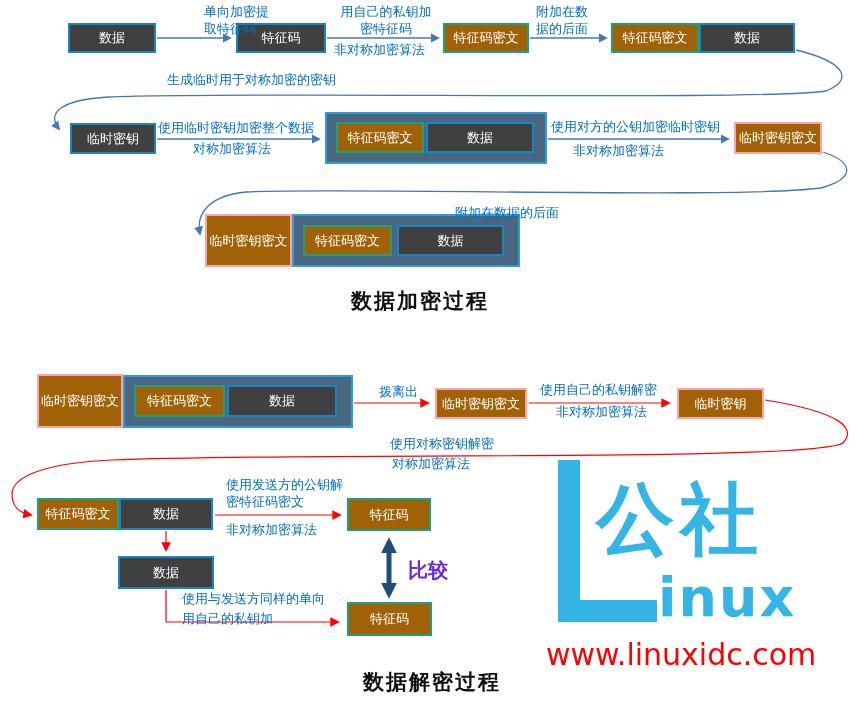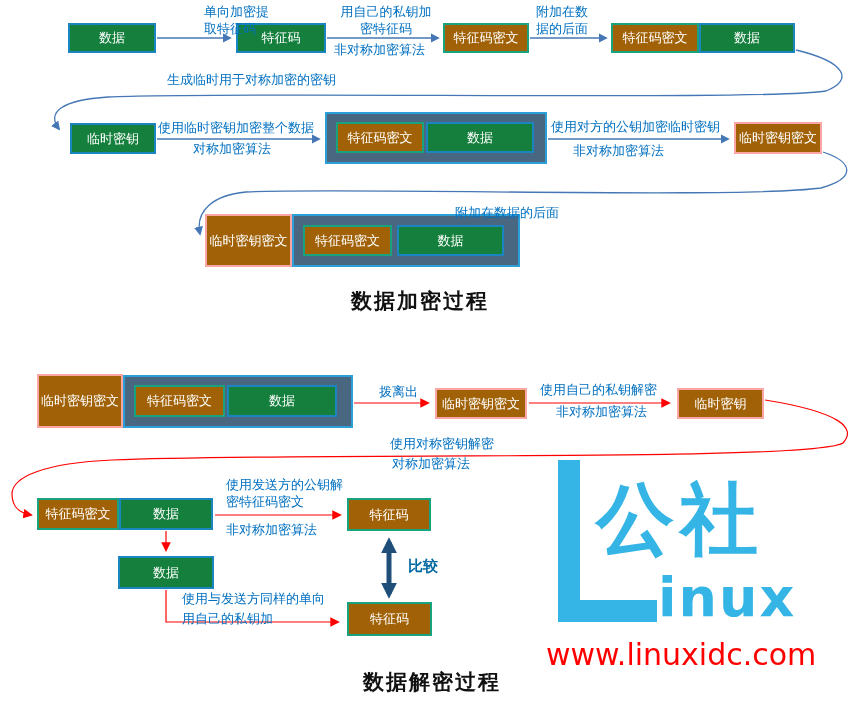--- a/index.html
+++ b/index.html
@@ -1,29 +1,29 @@
 <!DOCTYPE html>
 <html><head>
 <meta charset="utf-8">
 <style>
   html,body{margin:0;padding:0;background:#fff;}
   .canvas{position:relative;width:856px;height:704px;background:#fff;overflow:hidden;
           font-family:"DejaVu Sans","Liberation Sans",sans-serif;}
   svg.wires{position:absolute;left:0;top:0;z-index:1;pointer-events:none;}
   .box{position:absolute;z-index:2;display:flex;align-items:center;justify-content:center;
        color:#fff;font-size:13px;white-space:nowrap;box-sizing:border-box;}
-  .box.blue{background:#15803d;border:2px solid #1b85c0;}
+  .box.blue{background:#404040;border:2px solid #1b85c0;}
   .box.red{background:#a16207;border:2px solid #19a27e;}
   .box.black{background:#a16207;border:2px solid #fca5a5;}
   .container{position:absolute;z-index:1;background:#4a6782;border:2px solid #2a9fd8;box-sizing:border-box;}
   .lbl{position:absolute;z-index:3;color:#0070c0;font-size:13px;line-height:17px;white-space:nowrap;}
   .lbl.center{text-align:center;}
   .title{position:absolute;z-index:3;color:#111;font-size:21px;font-weight:bold;
          text-align:center;white-space:nowrap;letter-spacing:2px;}
-  .compare-lbl{position:absolute;z-index:3;color:#0369a1;font-size:15px;font-weight:bold;}
+  .compare-lbl{position:absolute;z-index:3;color:#6d28d9;font-size:20px;font-weight:bold;}
   .wm{position:absolute;z-index:0;color:#35b5e5;}
   .wm-bar{position:absolute;z-index:0;background:#35b5e5;}
   .wm-cn{left:596px;top:468px;font-size:78px;font-weight:bold;letter-spacing:6px;}
   .wm-en{left:658px;top:566px;font-size:54px;font-weight:bold;letter-spacing:2px;}
   .wm-url{position:absolute;z-index:3;left:546px;top:637px;font-size:30px;color:#fe0000;}
 </style>
 </head>
 <body>
 
 <div class="canvas">

